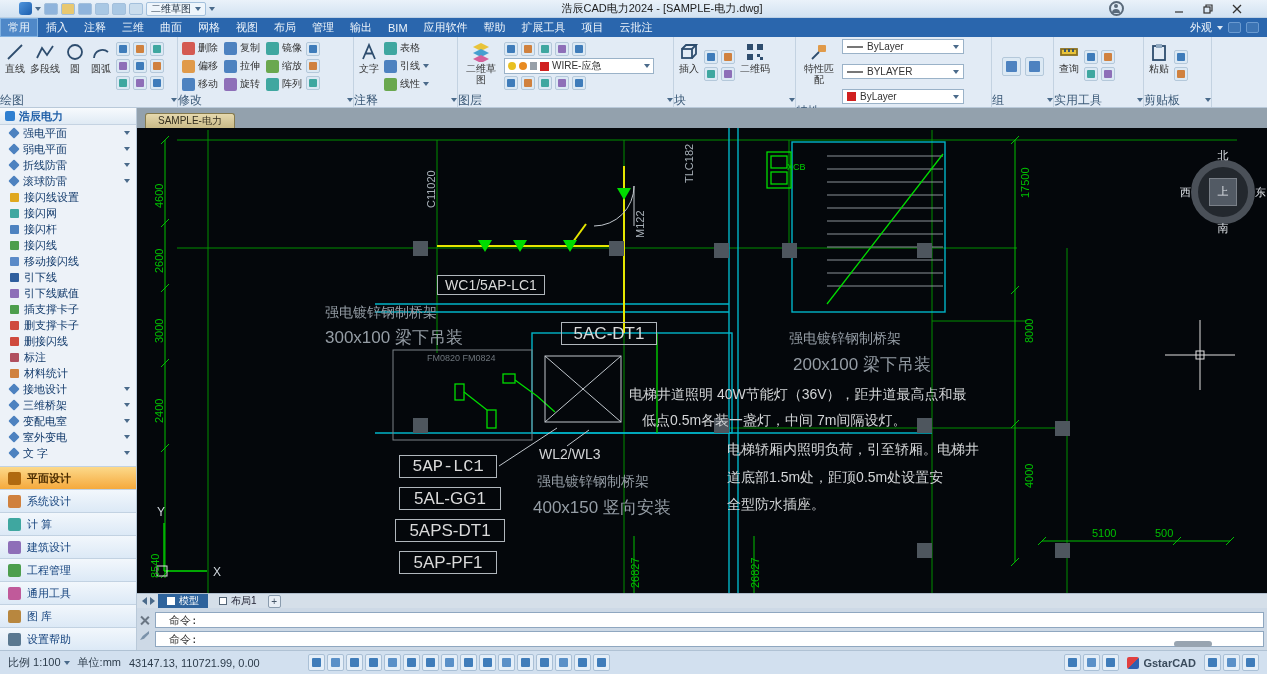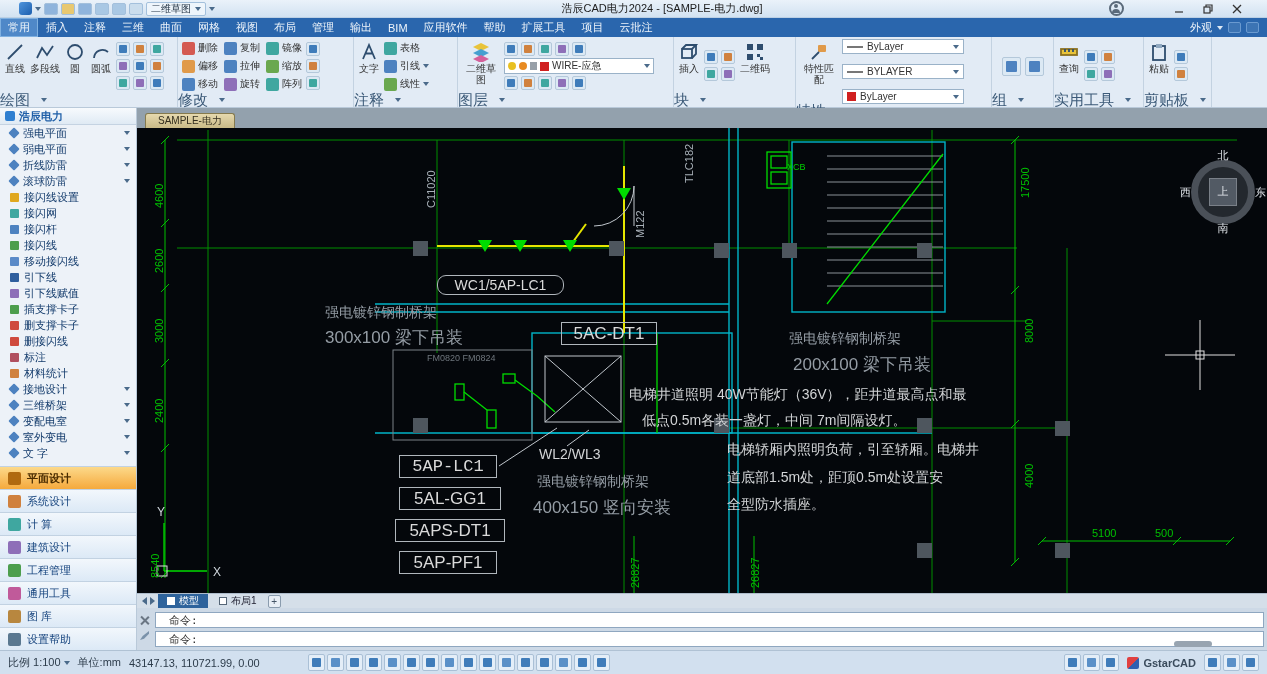--- a/index.html
+++ b/index.html
@@ -25,21 +25,21 @@
 #menu-tabs{display:flex}
 .mtab{padding:0 8px;display:flex;align-items:center;font-size:11px}
 .mtab.active{background:#4f88c8;box-shadow:inset 0 0 0 1px #7fb0e0}
 .menu-right{margin-left:auto;display:flex;align-items:center;gap:5px;padding-right:8px;font-size:11px}
 .menu-right .carat{border-top-color:#dce8f4}
 .mr-ic{width:13px;height:11px;background:#3c74b4;border:1px solid #6a9ad0;border-radius:2px}
 
 .ribbon{height:71px;background:#e2ebf5;display:flex;border-bottom:1px solid #b9c9d9}
 .rgroup{display:flex;flex-direction:column;border-right:1px solid #c3d2e1;flex:none}
 .rbody{flex:1;display:flex;align-items:stretch;padding:2px 4px 0;gap:4px}
-.glabel{height:14px;font-size:15px;color:#3c5a78;display:flex;align-items:center;justify-content:flex-start;gap:11px}
+.glabel{height:14px;font-size:12px;color:#3c5a78;display:flex;align-items:center;justify-content:space-between;gap:20px}
 .bigbtn{display:flex;flex-direction:column;align-items:center;justify-content:flex-start;padding-top:2px;gap:1px;font-size:10px;color:#333}
 .ric{width:22px;height:22px;display:flex;align-items:center;justify-content:center}
 .ric svg{stroke:#2e4d6e;fill:none;stroke-width:1.8}
 .blb{text-align:center;line-height:1.05}
 .blb2{width:38px;text-align:center;line-height:1.05}
 .minigrid{display:grid;grid-template-columns:repeat(3,15px);grid-auto-rows:15px;gap:2px;align-content:center}
 .minigrid.g2c{grid-template-columns:repeat(2,15px)}
 .minigrid.g1c{grid-template-columns:15px}
 .minigrid.g5c{display:flex;gap:3px}
 .mi{width:14px;height:14px;border-radius:2px;border:1px solid #b4c8da;background:#dcE9f4;background:#dce9f4}
@@ -804,21 +804,21 @@
         <div class="cl vdim" style="left: 12px; top: 450px;">8540</div>
         <div class="cl vdim" style="left: 882px; top: 70px;">17500</div>
         <div class="cl vdim" style="left: 886px; top: 215px;">8000</div>
         <div class="cl vdim" style="left: 886px; top: 360px;">4000</div>
         <div class="cl vdim" style="left: 492px; top: 460px;">26827</div>
         <div class="cl vdim" style="left: 612px; top: 460px;">26827</div>
         <div class="cl hdim" style="left: 955px; top: 399px;">5100</div>
         <div class="cl hdim" style="left: 1018px; top: 399px;">500</div>
         <div class="cl ucs" style="left: 20px; top: 378px;">Y</div>
         <div class="cl ucs" style="left: 76px; top: 438px;">X</div>
-        <div class="cl wbox" style="left: 300px; top: 147px; width: 127px; border-radius: 9px;">WC1/5AP-LC1</div>
+        <div class="cl wbox" style="left: 300px; top: 147px; width: 108px;">WC1/5AP-LC1</div>
         <div class="cl wbox lg" style="left: 424px; top: 194px; width: 96px;">5AC-DT1</div>
         <div class="cl wbox lg" style="left: 262px; top: 327px; width: 98px; font-family: Liberation Mono, monospace;">5AP-LC1</div>
         <div class="cl wbox lg" style="left: 262px; top: 359px; width: 102px;">5AL-GG1</div>
         <div class="cl wbox lg" style="left: 258px; top: 391px; width: 110px;">5APS-DT1</div>
         <div class="cl wbox lg" style="left: 262px; top: 423px; width: 98px;">5AP-PF1</div>
         <div class="cl wtext" style="left: 402px; top: 318px;">WL2/WL3</div>
         <div class="cl gtext" style="left: 188px; top: 176px;">强电镀锌钢制桥架</div>
         <div class="cl gtext lg" style="left: 188px; top: 200px;">300x100 梁下吊装</div>
         <div class="cl gtext" style="left: 652px; top: 202px;">强电镀锌钢制桥架</div>
         <div class="cl gtext lg" style="left: 656px; top: 227px;">200x100 梁下吊装</div>

